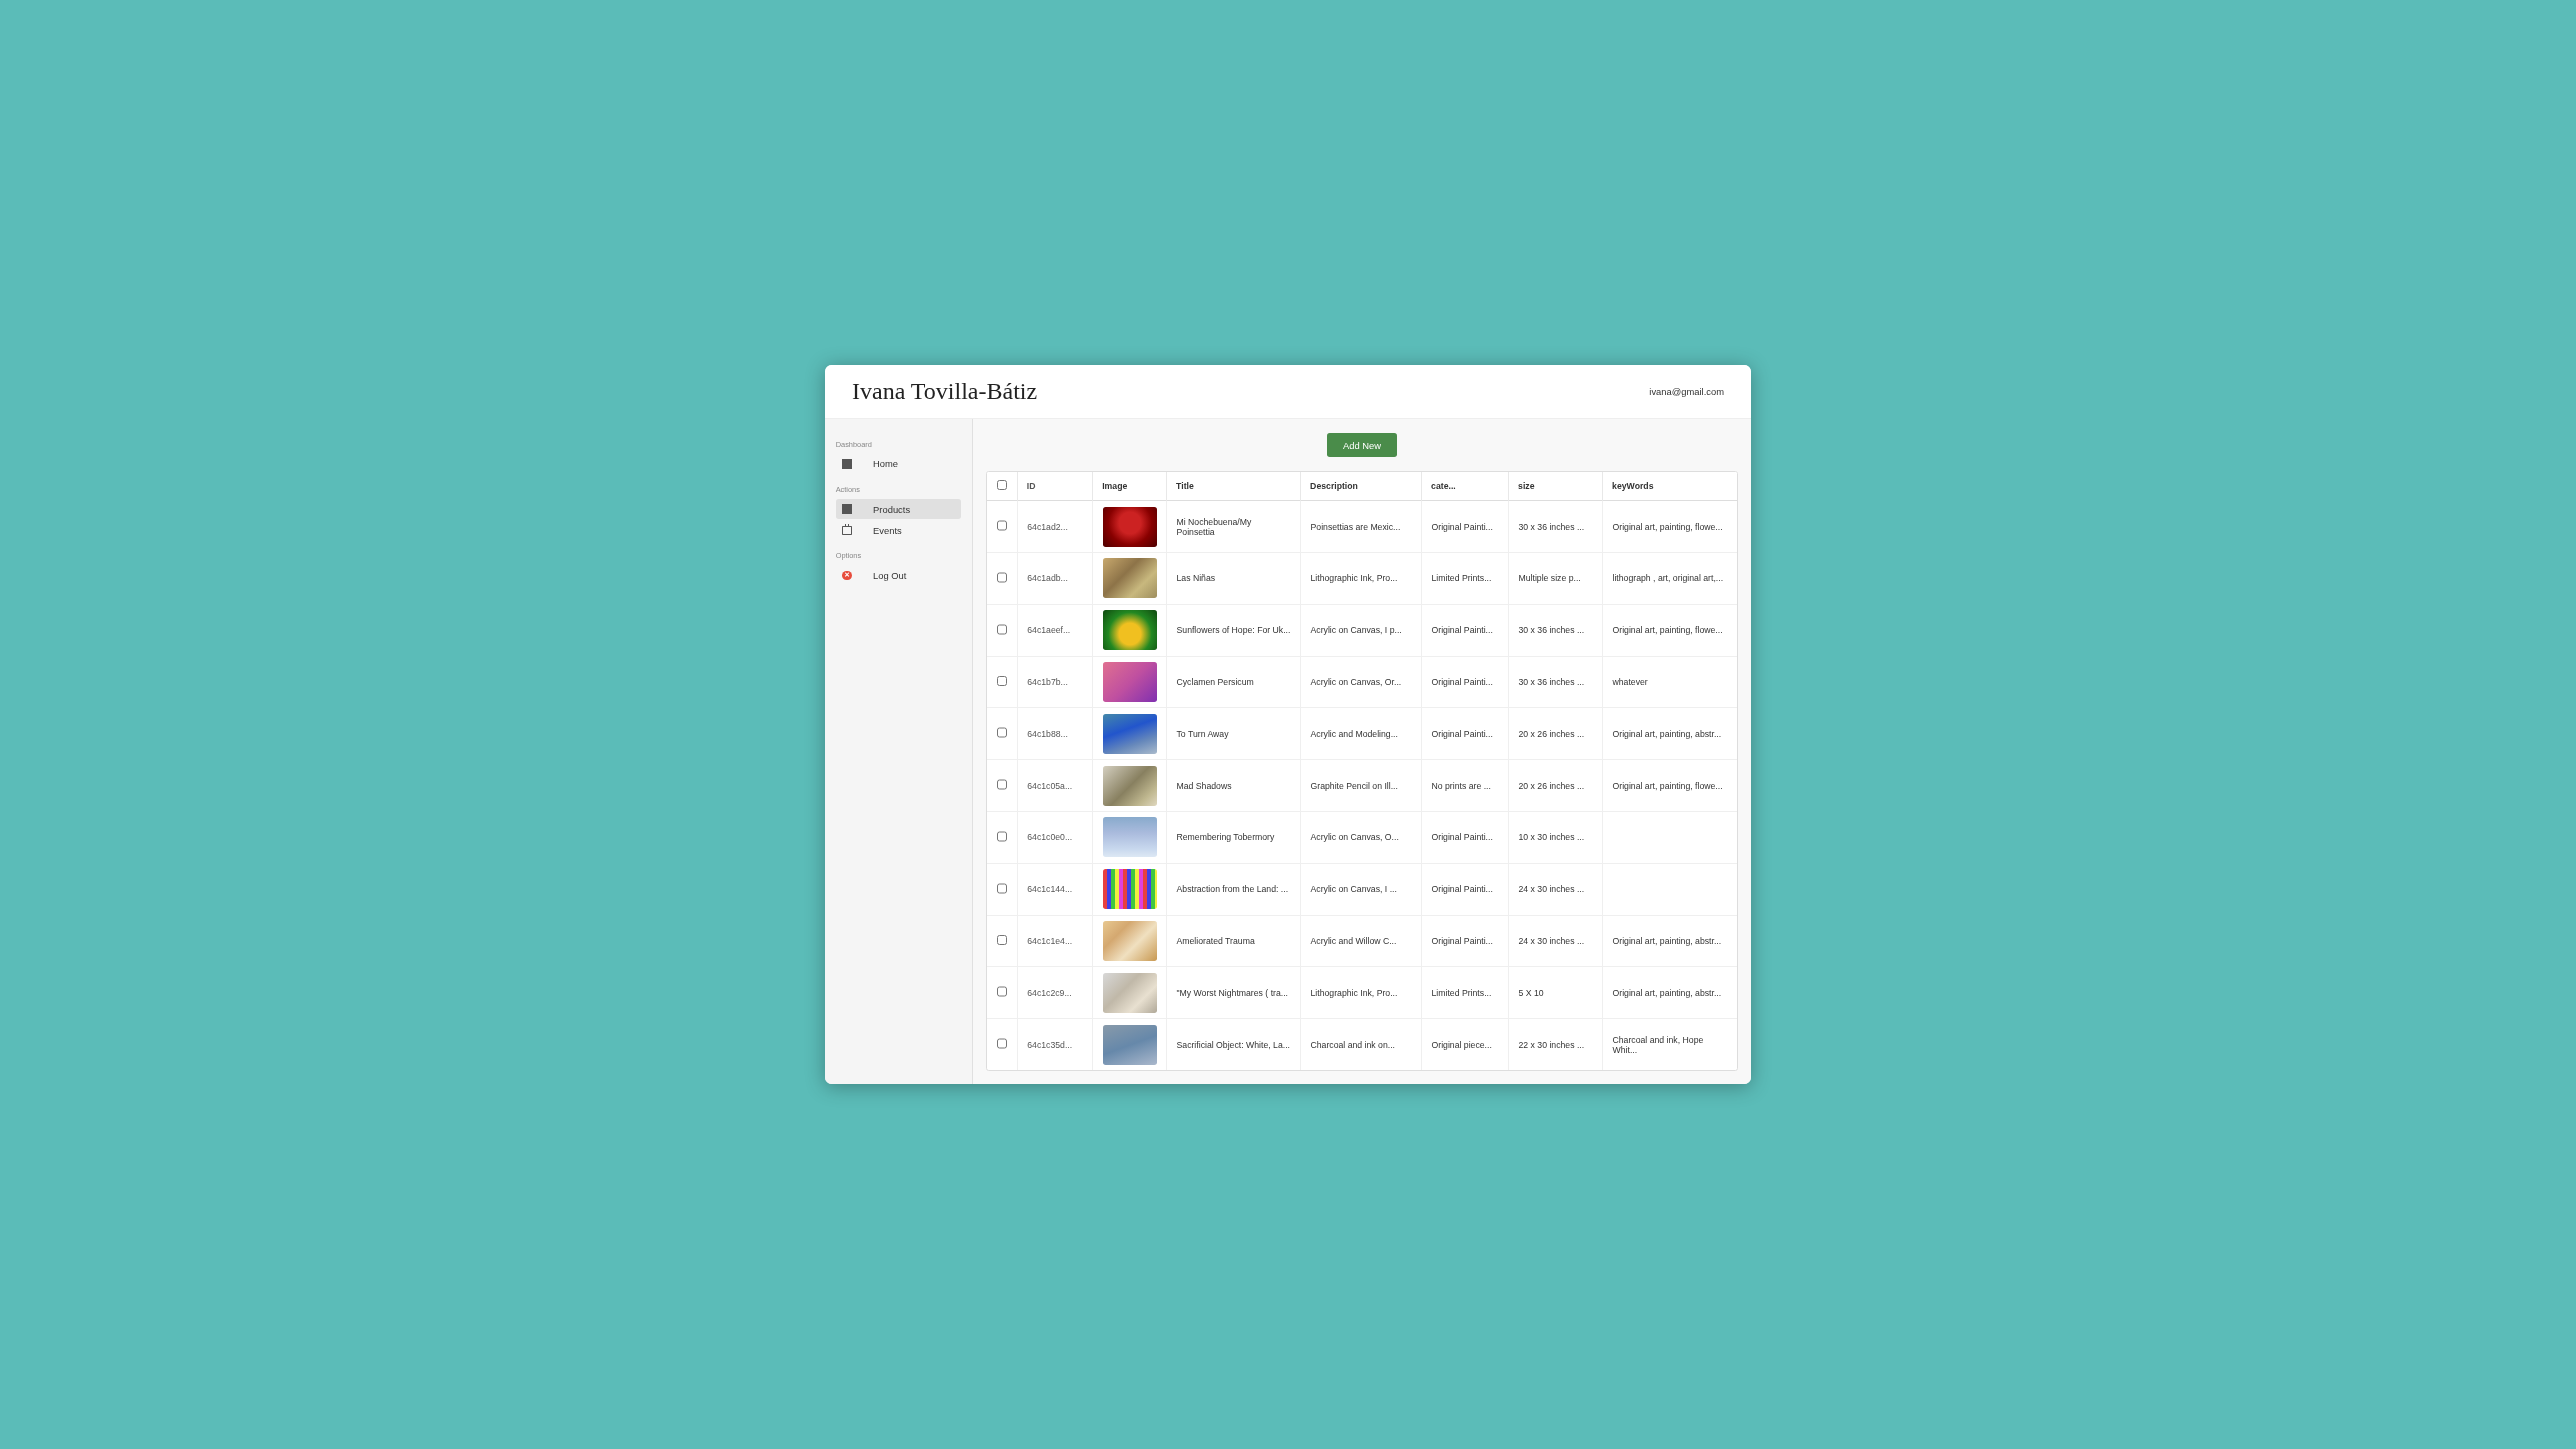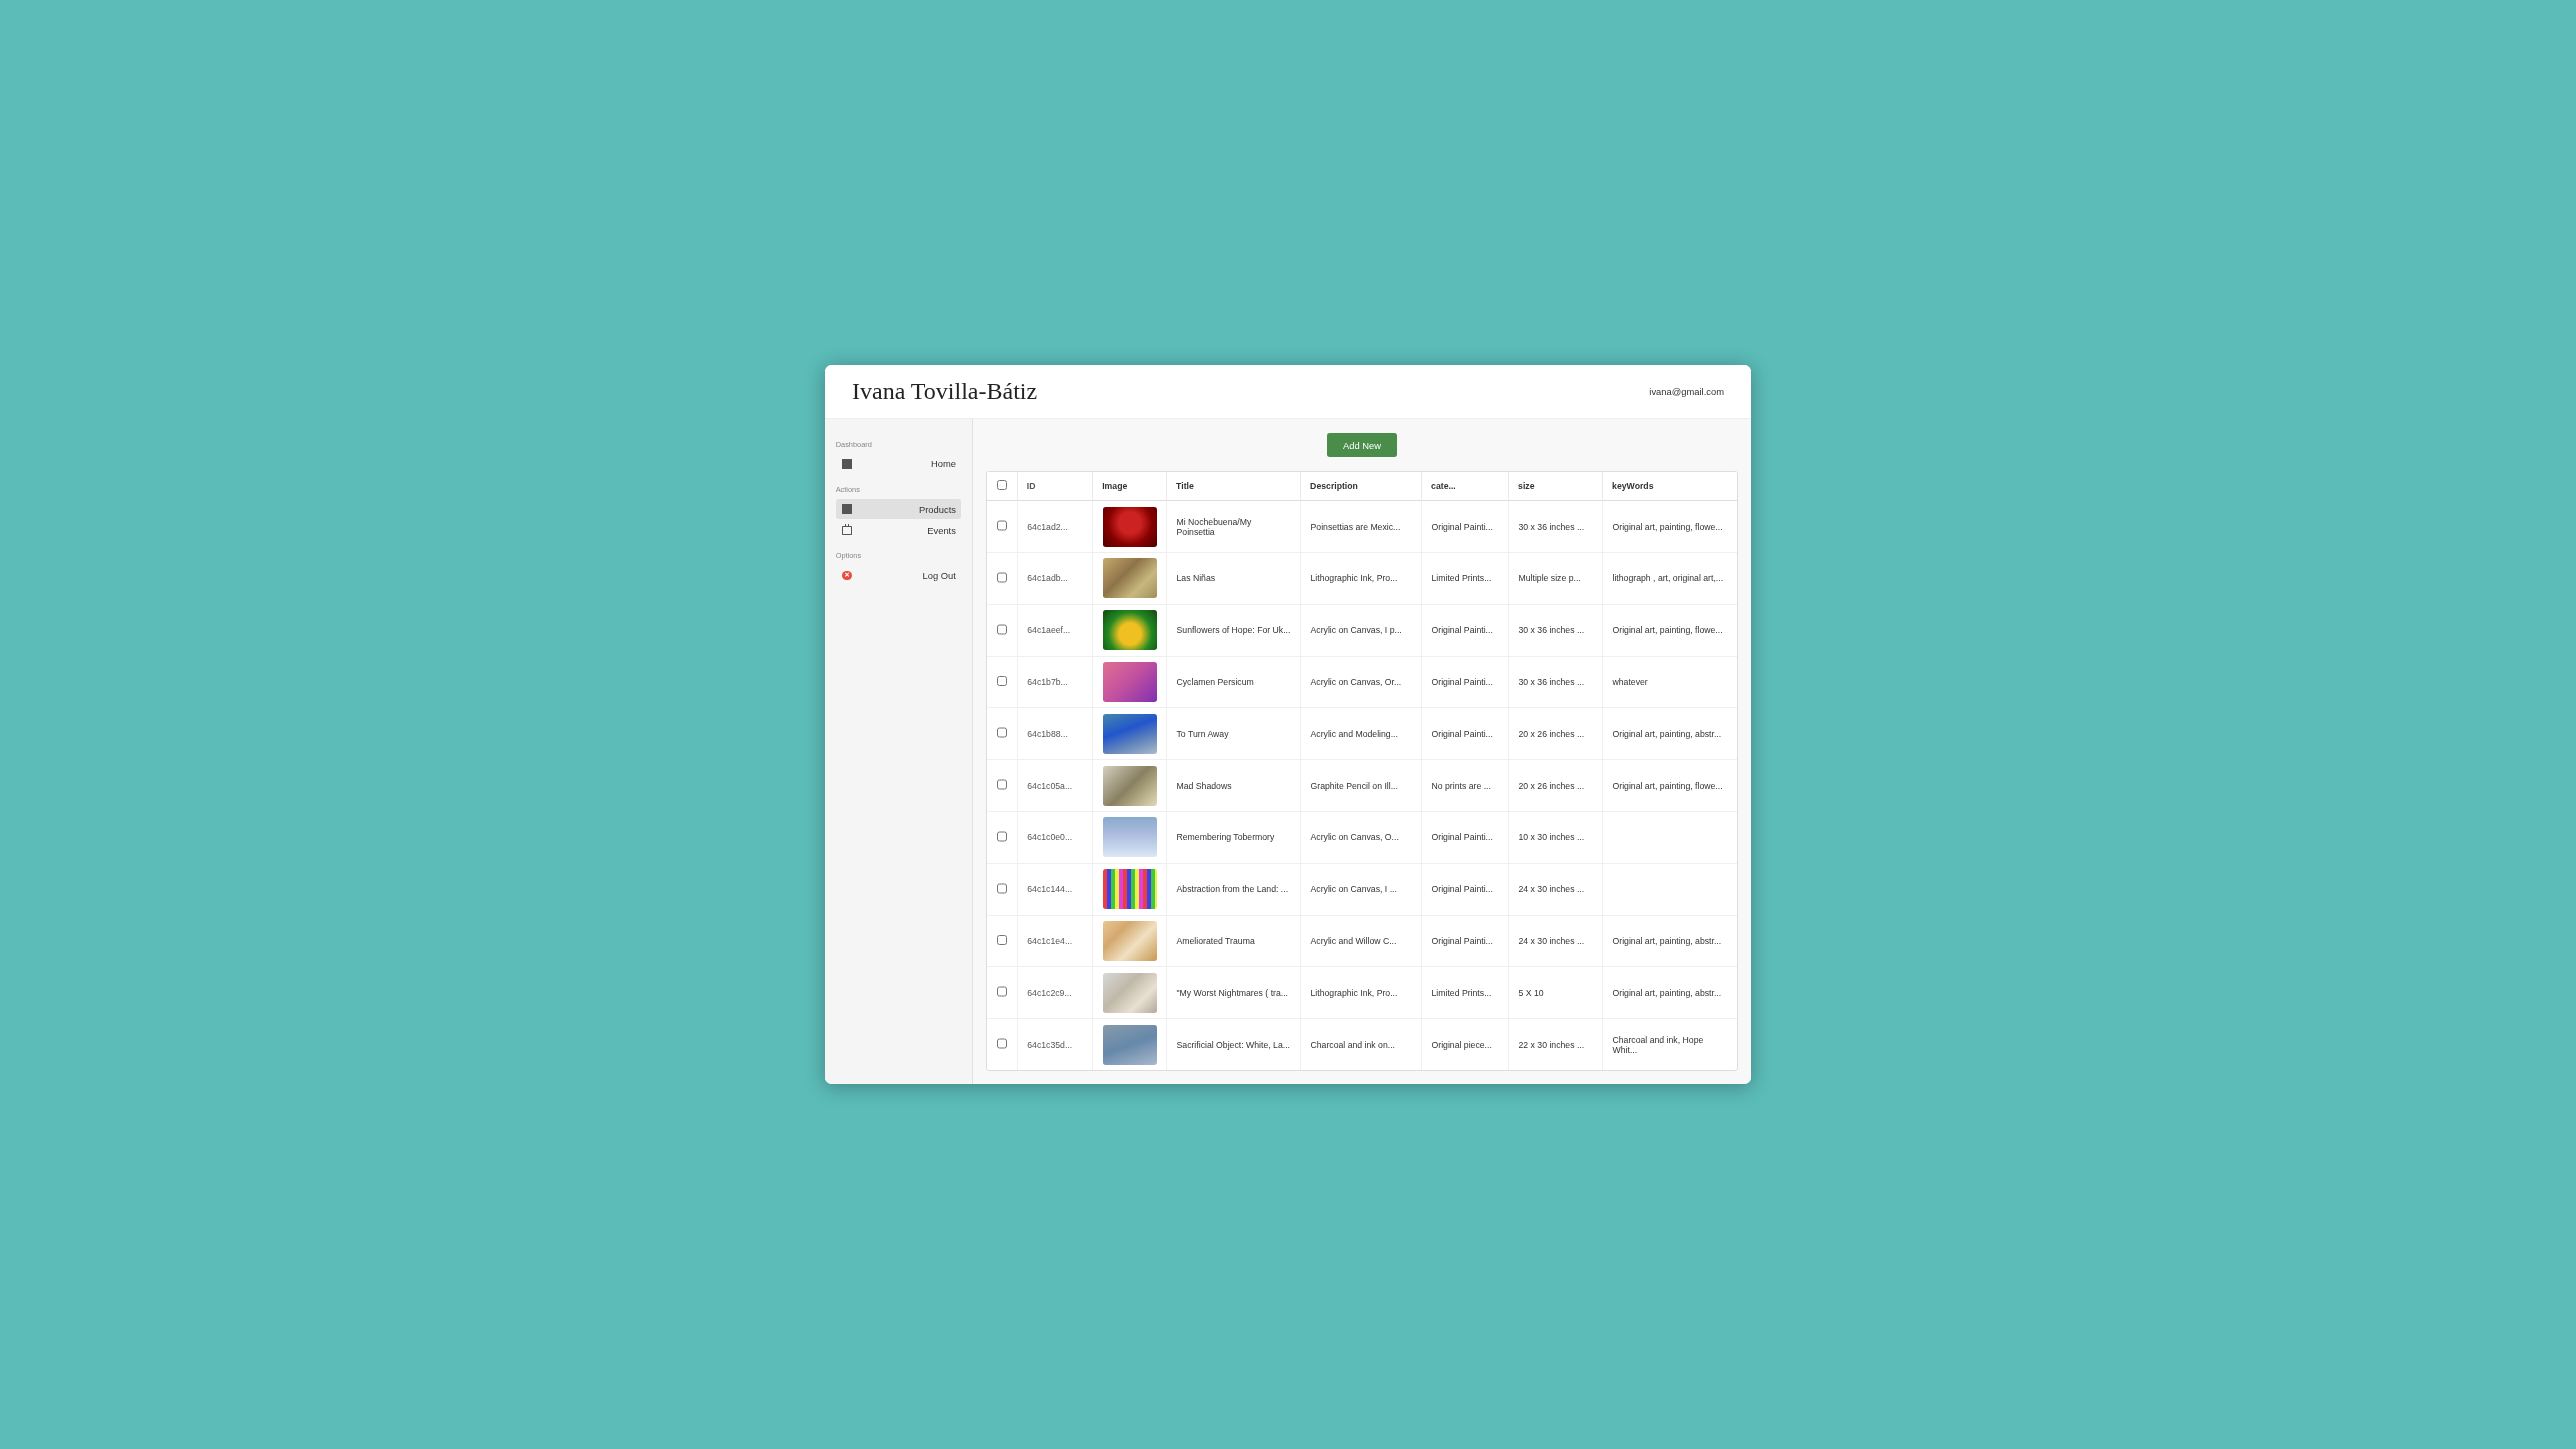--- a/index.html
+++ b/index.html
@@ -62,21 +62,20 @@
     .sidebar-item {
       display: flex;
       align-items: center;
       gap: 20px;
       padding: 4px 5.4px;
       border-radius: 2.7px;
       cursor: pointer;
       color: #333;
       font-size: 9.4px;
       margin-bottom: 1.3px;
-      justify-content: space-between;
     }
     .sidebar-item.active { background: #e0e0e0; }
     .sidebar-icon {
       width: 12px;
       height: 12px;
       display: flex;
       align-items: center;
       justify-content: center;
       flex-shrink: 0;
     }

